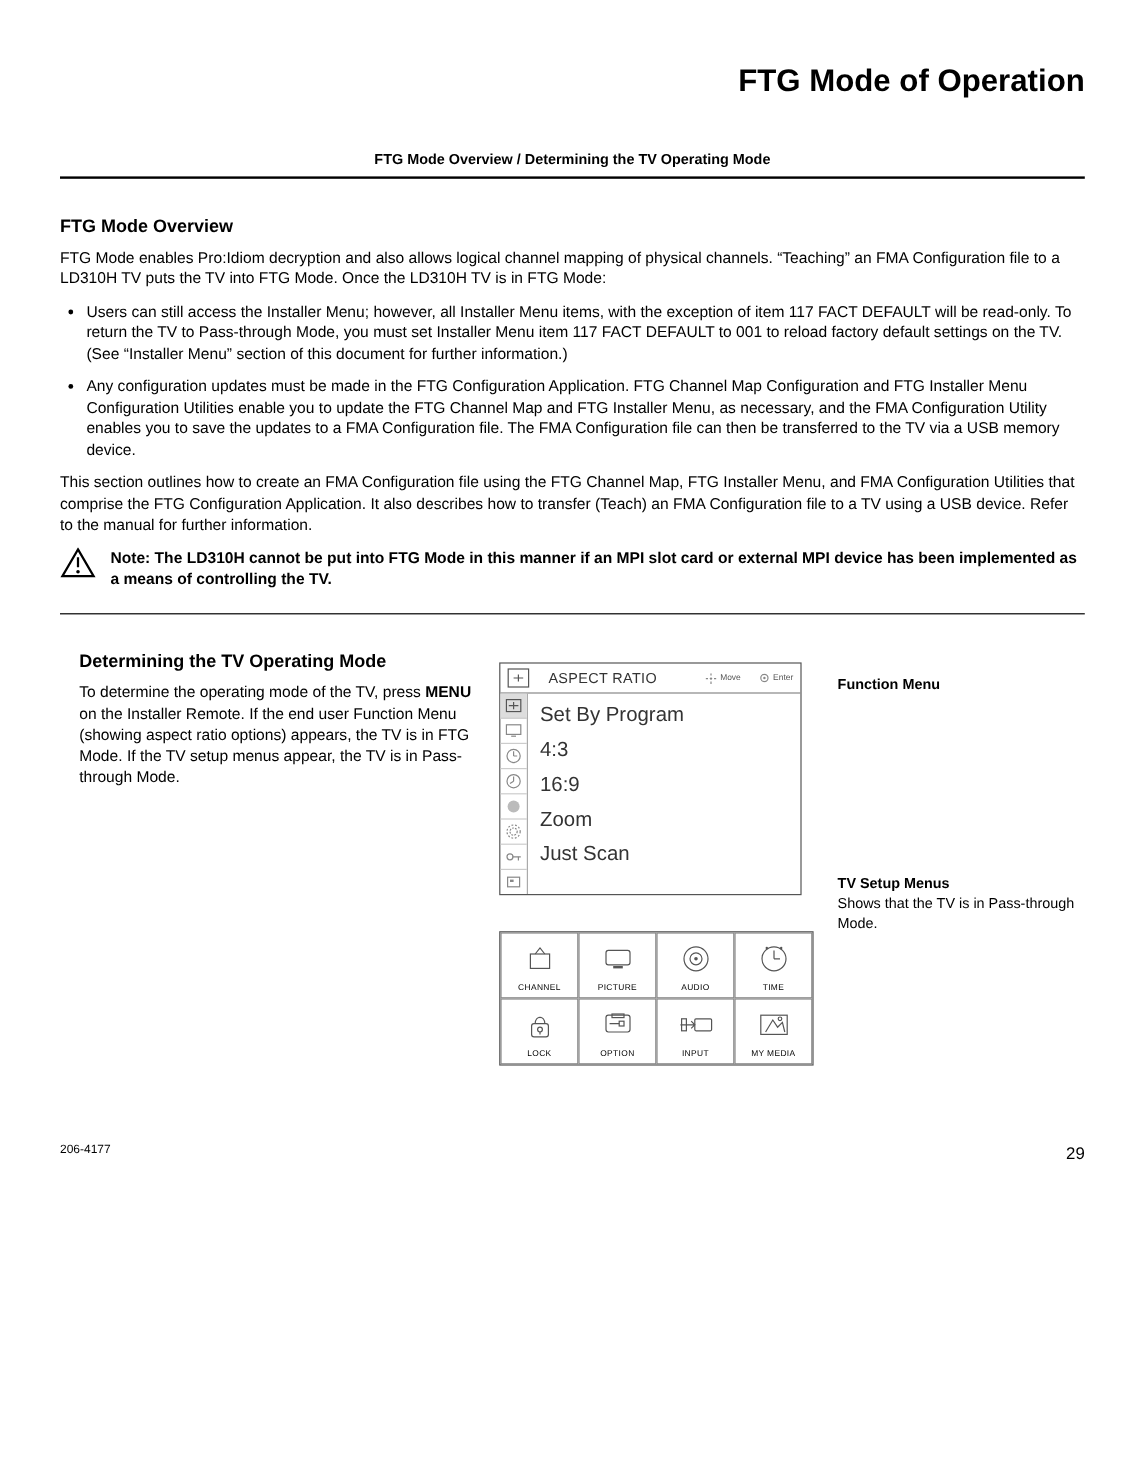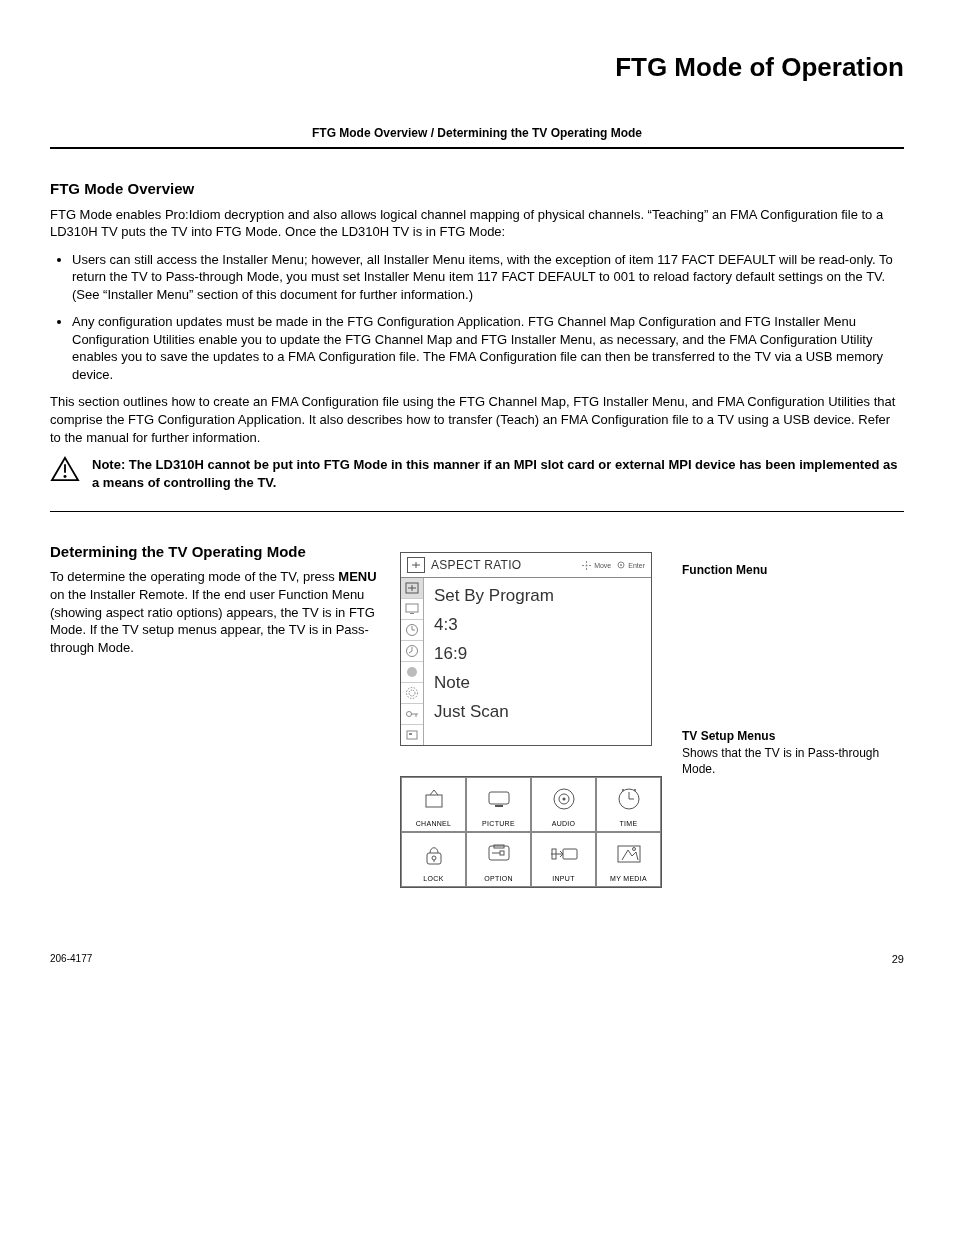--- a/index.html
+++ b/index.html
@@ -37,40 +37,40 @@
     font-size: 15px;
     font-weight: bold;
     margin: 0 0 6px 0;
   }
   p { margin: 0 0 10px 0; }
   ul { margin: 0 0 10px 0; padding-left: 22px; }
   li { margin-bottom: 10px; }
   .note-row { display: flex; gap: 12px; margin-top: 6px; }
   .warn-icon { flex: 0 0 auto; width: 30px; }
   .note-text { font-weight: bold; }
-  .columns { display: flex; gap: 20px; }
+  .columns { display: flex; gap: 20px; margin-left: 16px; }
   .col-left { flex: 0 0 330px; }
   .col-mid { flex: 0 0 260px; }
   .col-right { flex: 1; font-size: 12px; }
   .col-right p { margin-top: 20px; }
 
   
   .func-menu {
     border: 1px solid #555;
     width: 250px;
     font-size: 11px;
     color: #333;
     margin-top: 10px;
   }
   .func-header {
     display: flex;
     align-items: center;
     border-bottom: 1px solid #888;
     padding: 4px 6px;
-    gap: 6px;
+    gap: 16px;
   }
   .func-header-title { flex: 1; font-size: 12px; font-weight: normal; letter-spacing:.3px;}
   .func-hint { font-size: 7px; color:#555; display:flex; align-items:center; gap:3px;}
   .func-body { display: flex; }
   .func-icons {
     display: flex; flex-direction: column;
     border-right: 1px solid #aaa;
   }
   .func-icons .ficon {
     width: 22px; height: 20px;
@@ -105,21 +105,21 @@
     letter-spacing: .3px;
   }
   .setup-cell .cicon { flex:1; display:flex; align-items:center; justify-content:center;}
 
   .footer {
     display: flex;
     justify-content: space-between;
     font-size: 10px;
     margin-top: 64px;
   }
-  .footer .pagenum { font-size: 11px; }
+  .footer .pagenum { font-size: 14px; }
   b { font-weight: bold; }
 </style>
 </head>
 <body>
 
 <div class="page-title">FTG Mode of Operation</div>
 <div class="subheader">FTG Mode Overview / Determining the TV Operating Mode</div>
 <hr class="hr">
 
 <h2 class="section">FTG Mode Overview</h2>
@@ -226,21 +226,21 @@
               <svg width="14" height="12">
                 <rect x="2" y="2" width="10" height="8" fill="none" stroke="#888"></rect>
                 <rect x="4" y="4" width="3" height="2" fill="#888"></rect>
               </svg>
             </div>
         </div>
         <div class="func-list">
           <div>Set By Program</div>
           <div>4:3</div>
           <div>16:9</div>
-          <div>Note</div>
+          <div>Zoom</div>
           <div>Just Scan</div>
         </div>
       </div>
     </div>
 
     <div class="setup-grid">
       <div class="setup-cell">
         <div class="cicon">
             <svg width="24" height="24">
               <rect x="4" y="8" width="16" height="12" fill="none" stroke="#555"></rect>

